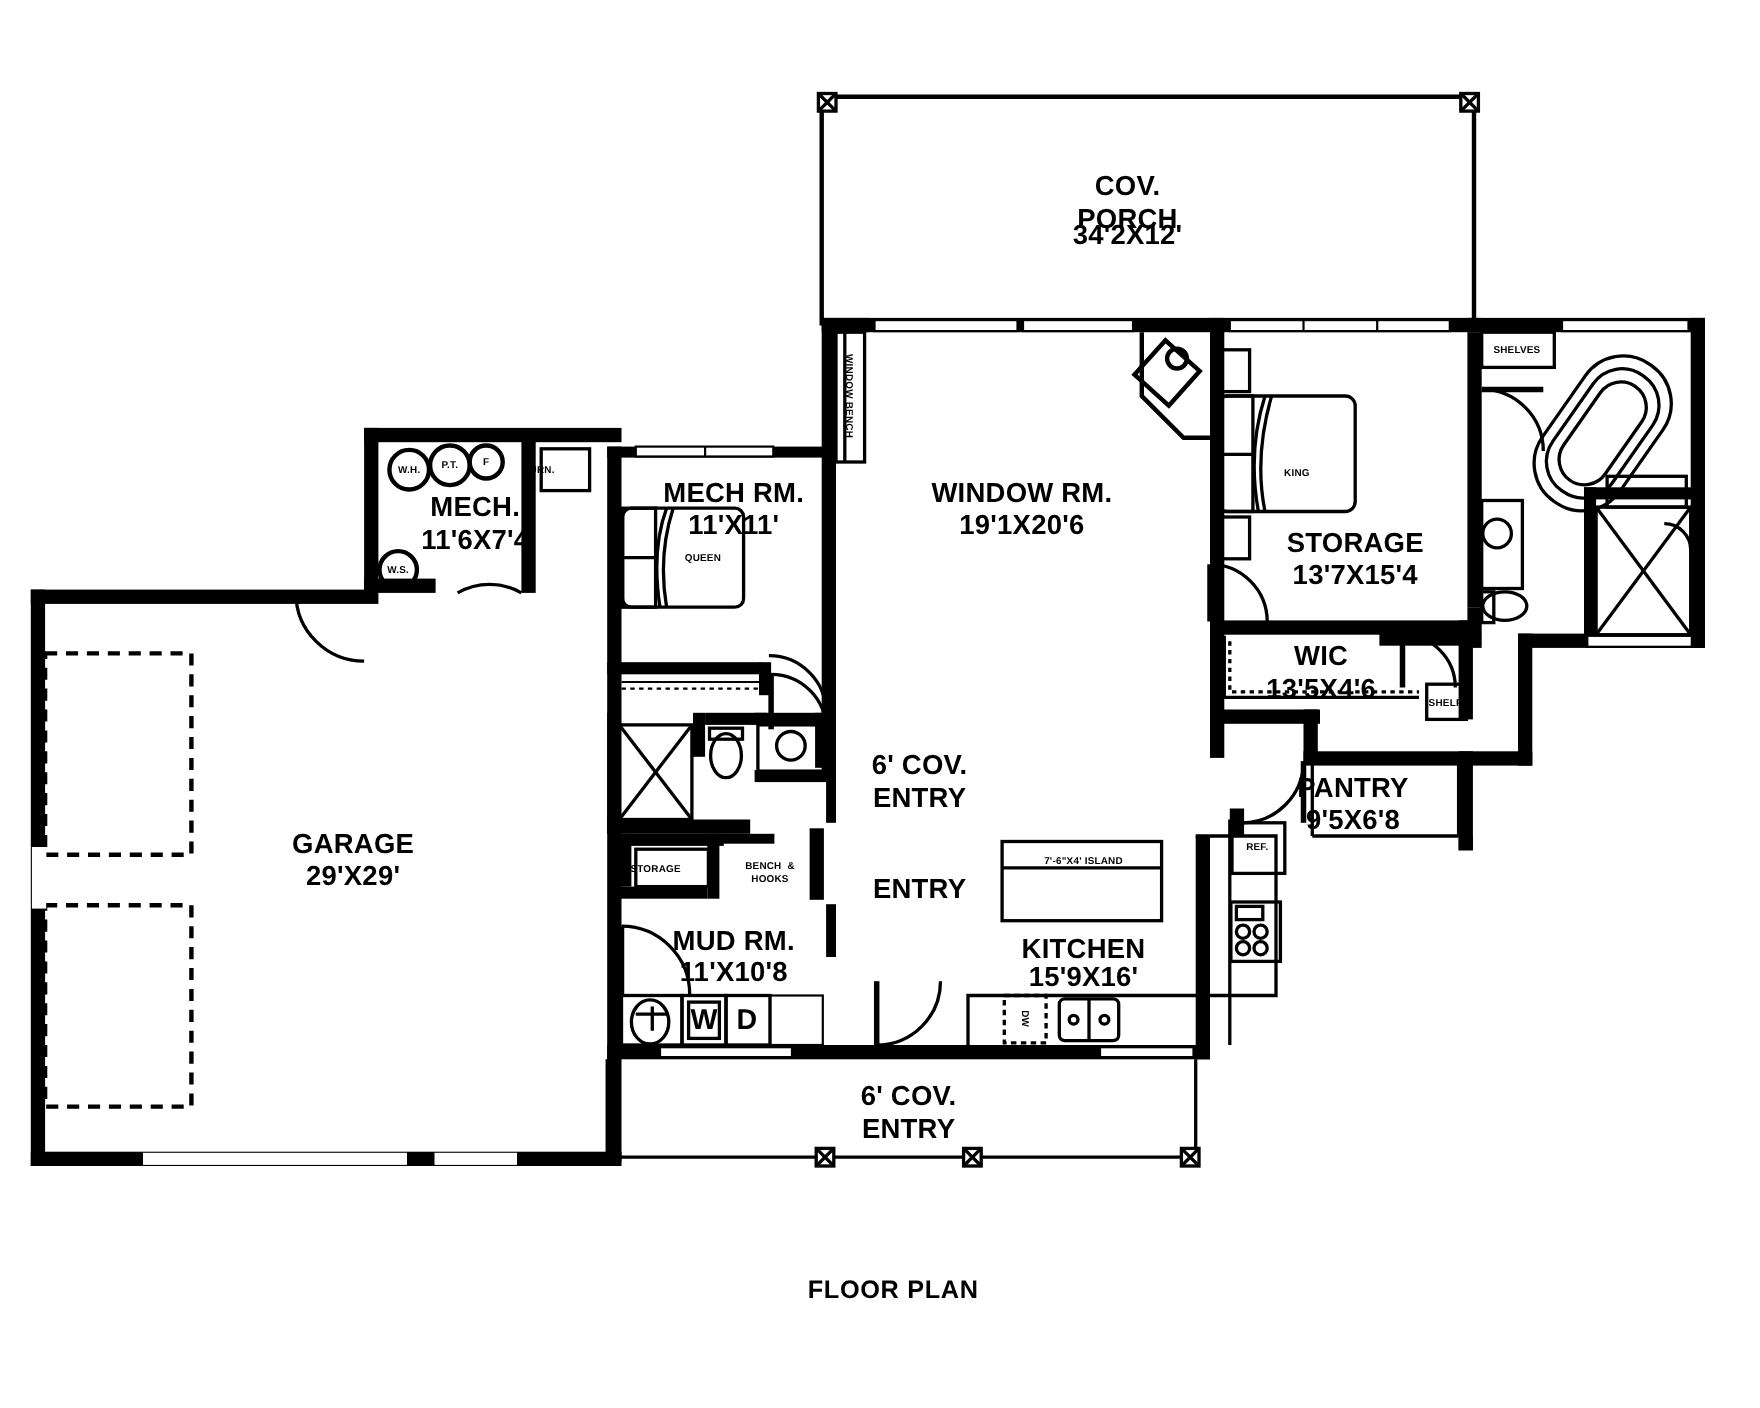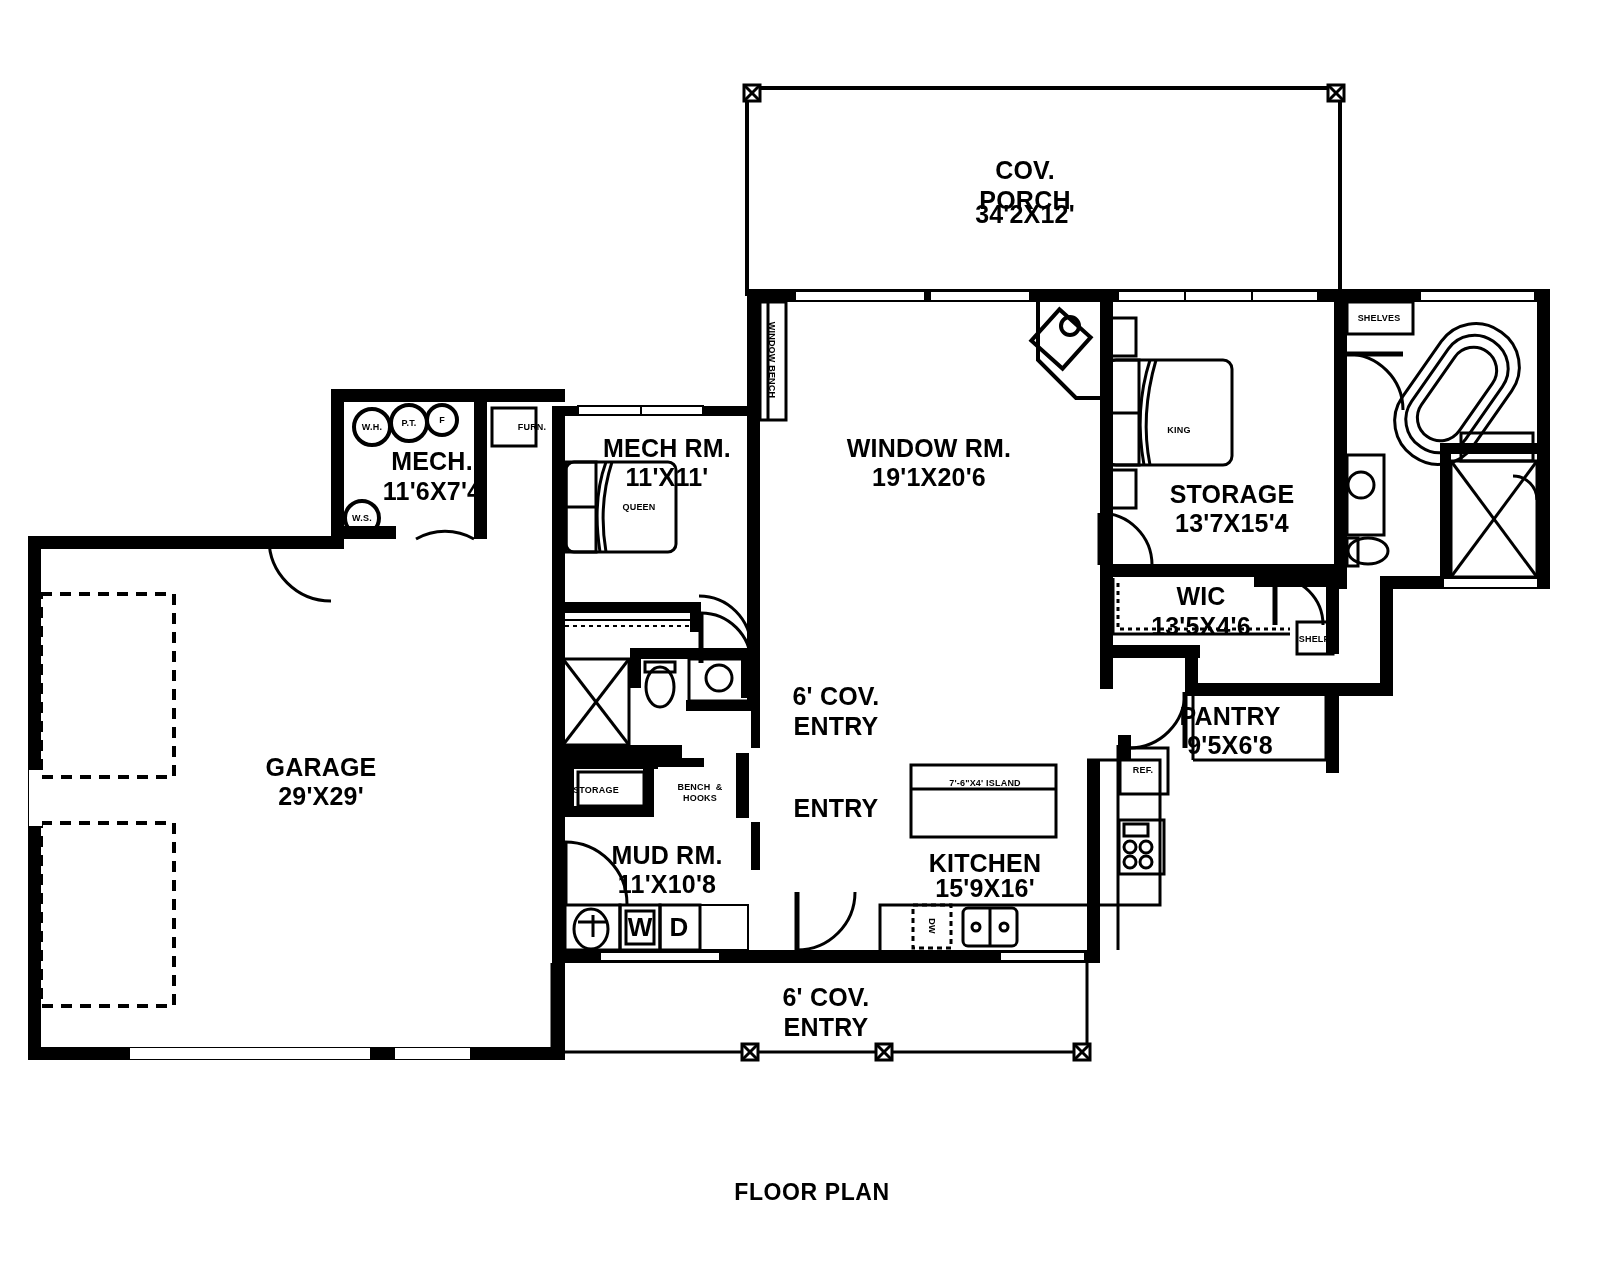--- a/index.html
+++ b/index.html
@@ -2,21 +2,21 @@
 <html><head>
 <meta charset="utf-8">
 <style>
   html,body{margin:0;padding:0;background:#ffffff;}
   body{width:1600px;height:1280px;font-family:"Liberation Sans",sans-serif;position:relative;overflow:hidden;}
   #plan{position:absolute;left:0;top:0;width:1600px;height:1280px;}
   .lbl{position:absolute;font-family:"Liberation Sans",sans-serif;font-weight:bold;color:#000;text-align:center;line-height:1.18;white-space:pre;letter-spacing:.2px;}
   .rm{font-size:25px;}
   .tiny{font-size:9px;font-weight:bold;}
   .tiny2{font-size:11px;font-weight:bold;}
-  .title{font-size:23px;letter-spacing:.6px;margin-top:20px;}
+  .title{font-size:23px;letter-spacing:.6px;}
   .vert{transform:translate(-50%,-50%) rotate(90deg);transform-origin:center center;}
   .ctr{transform:translate(-50%,-50%);}
 </style>
 </head>
 <body>
 
 <svg id="plan" viewBox="0 0 1600 1280" xmlns="http://www.w3.org/2000/svg">
   <rect x="0" y="0" width="1600" height="1280" fill="#ffffff"></rect>
 
   <g fill="none" stroke="#000" stroke-width="4">
@@ -334,21 +334,21 @@
   <div class="lbl rm ctr" style="left:836px;top:711px">6' COV.
 ENTRY</div>
   <div class="lbl rm ctr" style="left:836px;top:809px">ENTRY</div>
   <div class="lbl rm ctr" style="left:826px;top:1012px">6' COV.
 ENTRY</div>
 
   <div class="lbl tiny ctr" style="left:372px;top:427px">W.H.</div>
   <div class="lbl tiny ctr" style="left:409px;top:423px">P.T.</div>
   <div class="lbl tiny ctr" style="left:442px;top:420px">F</div>
   <div class="lbl tiny ctr" style="left:362px;top:518px">W.S.</div>
-  <div class="lbl tiny ctr" style="left:532px;top:427px">FURN.</div>
+  <div class="lbl tiny ctr" style="left:490px;top:427px">FURN.</div>
   <div class="lbl tiny ctr" style="left:639px;top:507px">QUEEN</div>
   <div class="lbl tiny ctr" style="left:1179px;top:430px">KING</div>
   <div class="lbl tiny vert" style="left:772px;top:360px">WINDOW BENCH</div>
   <div class="lbl tiny ctr" style="left:1379px;top:318px">SHELVES</div>
   <div class="lbl tiny ctr" style="left:1496px;top:447px">SHELVES</div>
   <div class="lbl tiny ctr" style="left:1314px;top:639px">SHELF</div>
   <div class="lbl tiny ctr" style="left:1143px;top:770px">REF.</div>
   <div class="lbl tiny ctr" style="left:985px;top:783px">7'-6"X4' ISLAND</div>
   <div class="lbl tiny vert" style="left:932px;top:926px">DW</div>
   <div class="lbl tiny ctr" style="left:596px;top:790px">STORAGE</div>

